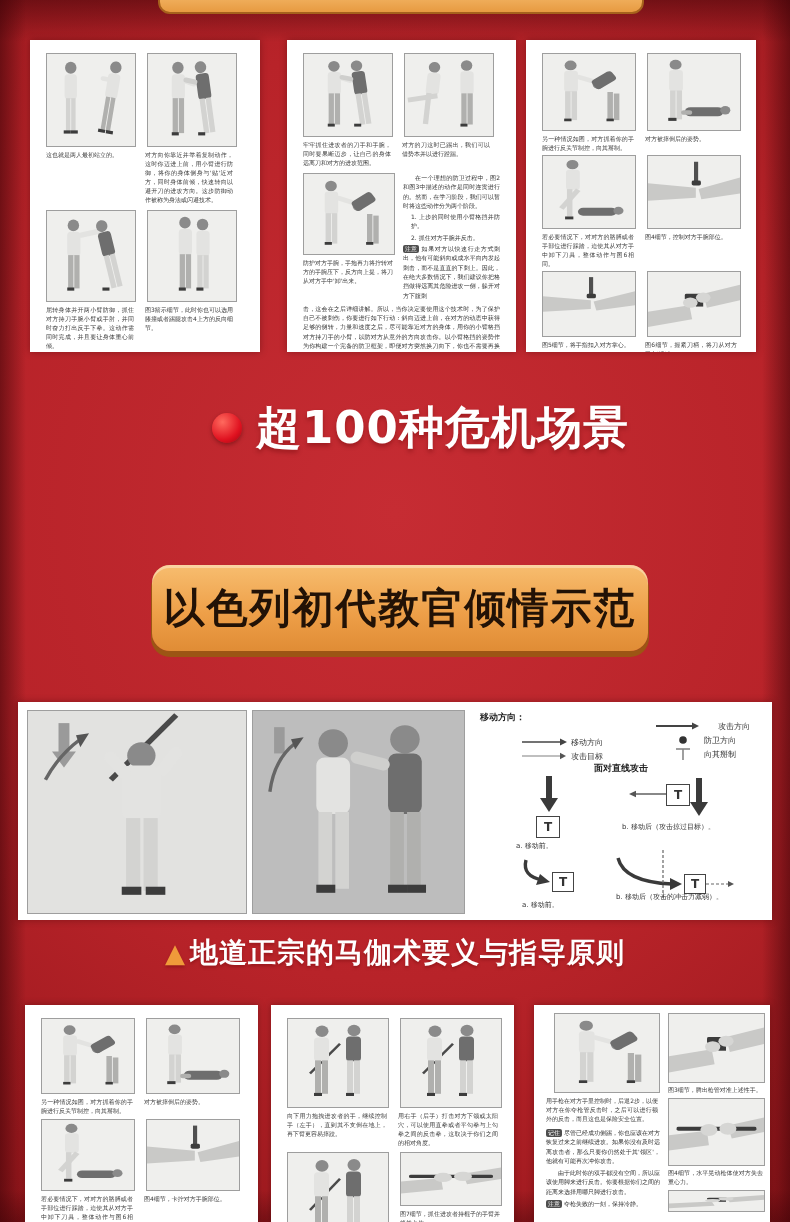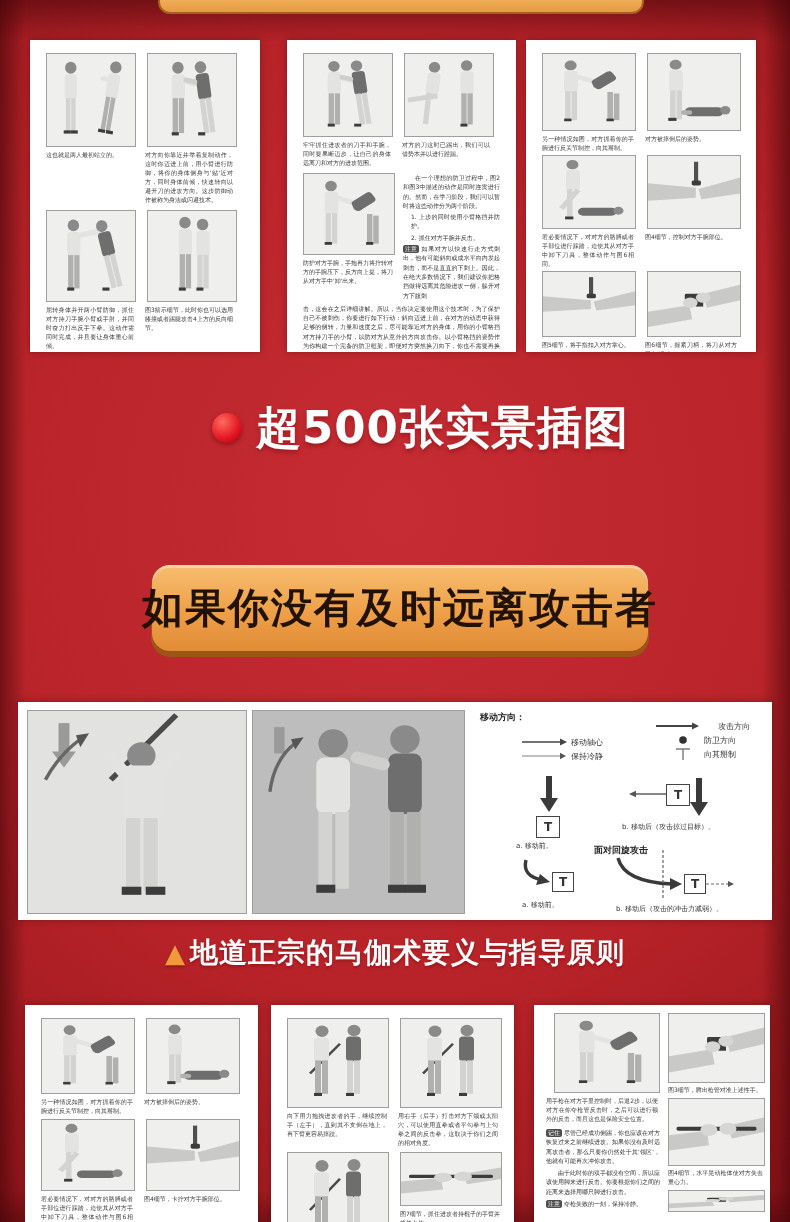--- a/index.html
+++ b/index.html
@@ -320,25 +320,25 @@
       </div>
   </div>
   <div class="caprow">
     <div class="cap w92">图5细节，将手指扣入对方掌心。</div>
     <div class="cap w92">图6细节，握紧刀柄，将刀从对方手中'撬'出。</div>
   </div>
 </div>
 
 <div class="headline">
   <div class="dot"></div>
-  <div class="hl">超500张实景插图</div>
+  <div class="hl">超100种危机场景</div>
 </div>
 
 <div class="banner">
-  <div class="bt">如果你没有及时远离攻击者</div>
+  <div class="bt">以色列初代教官倾情示范</div>
 </div>
 
 <div class="mid-panel">
   <div class="photo mid mid-photoA">
       <svg viewBox="0 0 100 100" preserveAspectRatio="none" aria-hidden="true">
         <rect class="ag" x="14" y="6" width="5" height="15"></rect>
         <polygon class="ag" points="11,20 22,20 16.5,28"></polygon>
         <path class="thin" d="M8,34 Q14,22 24,14"></path>
         <polygon class="ad" points="22,12 28,11 24,18"></polygon>
         <line class="stk" x1="38" y1="34" x2="68" y2="2"></line>
@@ -418,44 +418,44 @@
           <path d="M148,156 q6,24 54,26" stroke="#3a3a3a" stroke-width="3.4" fill="none"></path>
           <polygon points="200,176 212,182 200,188" fill="#3a3a3a"></polygon>
         </g>
       <line x1="193" y1="148" x2="193" y2="198" stroke="#666" stroke-width="1.2" stroke-dasharray="3,2"></line>
       <g>
           <line x1="236" y1="182" x2="258" y2="182" stroke="#666" stroke-width="1.2" stroke-dasharray="3,2"></line>
           <polygon points="258,179 264,182 258,185" fill="#555"></polygon>
         </g>
     </svg>
 
-    <div class="lg-label" style="left:101px;top:35px">移动轴心</div>
-    <div class="lg-label" style="left:101px;top:49px">保持冷静</div>
+    <div class="lg-label" style="left:101px;top:35px">移动方向</div>
+    <div class="lg-label" style="left:101px;top:49px">攻击目标</div>
     <div class="lg-label" style="left:248px;top:19px">攻击方向</div>
     <div class="lg-label" style="left:234px;top:33px">防卫方向</div>
     <div class="lg-label" style="left:234px;top:47px">向其掰制</div>
 
+    <div class="lg-sec" style="top:60px">面对直线攻击</div>
     <div class="tbox" style="left:66px;top:114px;width:22px;height:20px">
         <span>T</span>
       </div>
     <div class="tbox" style="left:196px;top:82px;width:22px;height:20px">
         <span>T</span>
       </div>
     <div class="lg-cap" style="left:46px;top:139px">a. 移动前。</div>
     <div class="lg-cap" style="left:152px;top:120px">b. 移动后（攻击掠过目标）。</div>
 
-    <div class="lg-sec" style="top:142px">面对回旋攻击</div>
     <div class="tbox" style="left:82px;top:170px;width:20px;height:18px">
         <span>T</span>
       </div>
     <div class="tbox" style="left:214px;top:172px;width:20px;height:18px">
         <span>T</span>
       </div>
     <div class="lg-cap" style="left:52px;top:198px">a. 移动前。</div>
-    <div class="lg-cap" style="left:146px;top:202px">b. 移动后（攻击的冲击力减弱）。</div>
+    <div class="lg-cap" style="left:146px;top:190px">b. 移动后（攻击的冲击力减弱）。</div>
   </div>
 </div>
 
 <div class="subhead">
   <span class="tri">▲</span><span>地道正宗的马伽术要义与指导原则</span>
 </div>
 
 <div class="page p-bot1">
   <div class="prow first">
     <div class="photo w92" style="height:74px">

